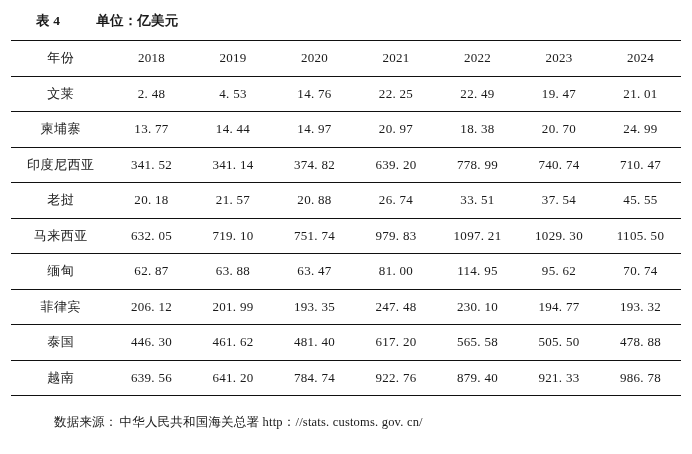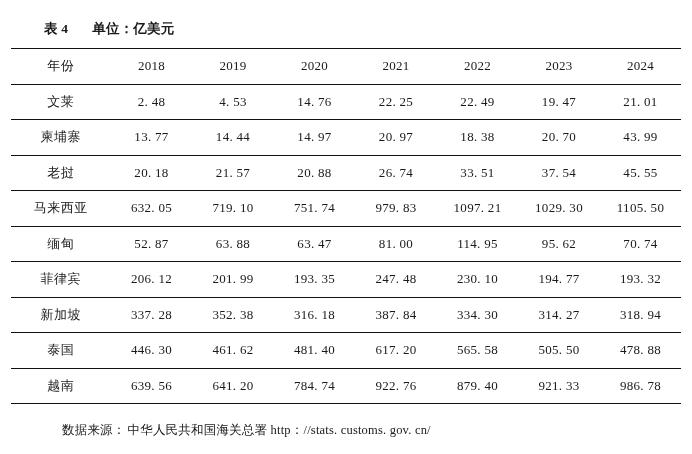--- a/index.html
+++ b/index.html
@@ -12,42 +12,42 @@
     background: #ffffff;
     font-family: "Liberation Serif", "DejaVu Serif", serif;
     color: #1a1a1a;
     overflow: hidden;
   }
   .page {
     position: relative;
     width: 692px;
     height: 454px;
     box-sizing: border-box;
-    padding: 8px;
+    padding: 0;
   }
   .table-caption {
     display: flex;
     align-items: baseline;
     justify-content: flex-start;
     padding: 12px 0 10px 36px;
     font-size: 13.5px;
     letter-spacing: 0.2px;
     white-space: nowrap;
   }
   .caption-label {
     font-weight: 700;
     margin-right: 10px;
     font-family: "Liberation Serif", serif;
   }
   .caption-title {
     font-weight: 700;
   }
   .caption-unit {
     font-weight: 700;
-    margin-left: 14px;
+    margin-left: 26px;
     text-align: right;
   }
   table.data-table {
     border-collapse: collapse;
     width: 640px;
     margin: 0 auto;
     table-layout: fixed;
     font-size: 13px;
   }
   table.data-table tr {
@@ -133,21 +133,31 @@
         <td class="num">21. 01</td>
       </tr>
       <tr>
         <td class="row-label">柬埔寨</td>
         <td class="num">13. 77</td>
         <td class="num">14. 44</td>
         <td class="num">14. 97</td>
         <td class="num">20. 97</td>
         <td class="num">18. 38</td>
         <td class="num">20. 70</td>
-        <td class="num">43. 99</td>
+        <td class="num">24. 99</td>
+      </tr>
+      <tr>
+        <td class="row-label">印度尼西亚</td>
+        <td class="num">341. 52</td>
+        <td class="num">341. 14</td>
+        <td class="num">374. 82</td>
+        <td class="num">639. 20</td>
+        <td class="num">778. 99</td>
+        <td class="num">740. 74</td>
+        <td class="num">710. 47</td>
       </tr>
       <tr>
         <td class="row-label">老挝</td>
         <td class="num">20. 18</td>
         <td class="num">21. 57</td>
         <td class="num">20. 88</td>
         <td class="num">26. 74</td>
         <td class="num">33. 51</td>
         <td class="num">37. 54</td>
         <td class="num">45. 55</td>
@@ -157,49 +167,39 @@
         <td class="num">632. 05</td>
         <td class="num">719. 10</td>
         <td class="num">751. 74</td>
         <td class="num">979. 83</td>
         <td class="num">1097. 21</td>
         <td class="num">1029. 30</td>
         <td class="num">1105. 50</td>
       </tr>
       <tr>
         <td class="row-label">缅甸</td>
-        <td class="num">52. 87</td>
+        <td class="num">62. 87</td>
         <td class="num">63. 88</td>
         <td class="num">63. 47</td>
         <td class="num">81. 00</td>
         <td class="num">114. 95</td>
         <td class="num">95. 62</td>
         <td class="num">70. 74</td>
       </tr>
       <tr>
         <td class="row-label">菲律宾</td>
         <td class="num">206. 12</td>
         <td class="num">201. 99</td>
         <td class="num">193. 35</td>
         <td class="num">247. 48</td>
         <td class="num">230. 10</td>
         <td class="num">194. 77</td>
         <td class="num">193. 32</td>
       </tr>
       <tr>
-        <td class="row-label">新加坡</td>
-        <td class="num">337. 28</td>
-        <td class="num">352. 38</td>
-        <td class="num">316. 18</td>
-        <td class="num">387. 84</td>
-        <td class="num">334. 30</td>
-        <td class="num">314. 27</td>
-        <td class="num">318. 94</td>
-      </tr>
-      <tr>
         <td class="row-label">泰国</td>
         <td class="num">446. 30</td>
         <td class="num">461. 62</td>
         <td class="num">481. 40</td>
         <td class="num">617. 20</td>
         <td class="num">565. 58</td>
         <td class="num">505. 50</td>
         <td class="num">478. 88</td>
       </tr>
       <tr>

